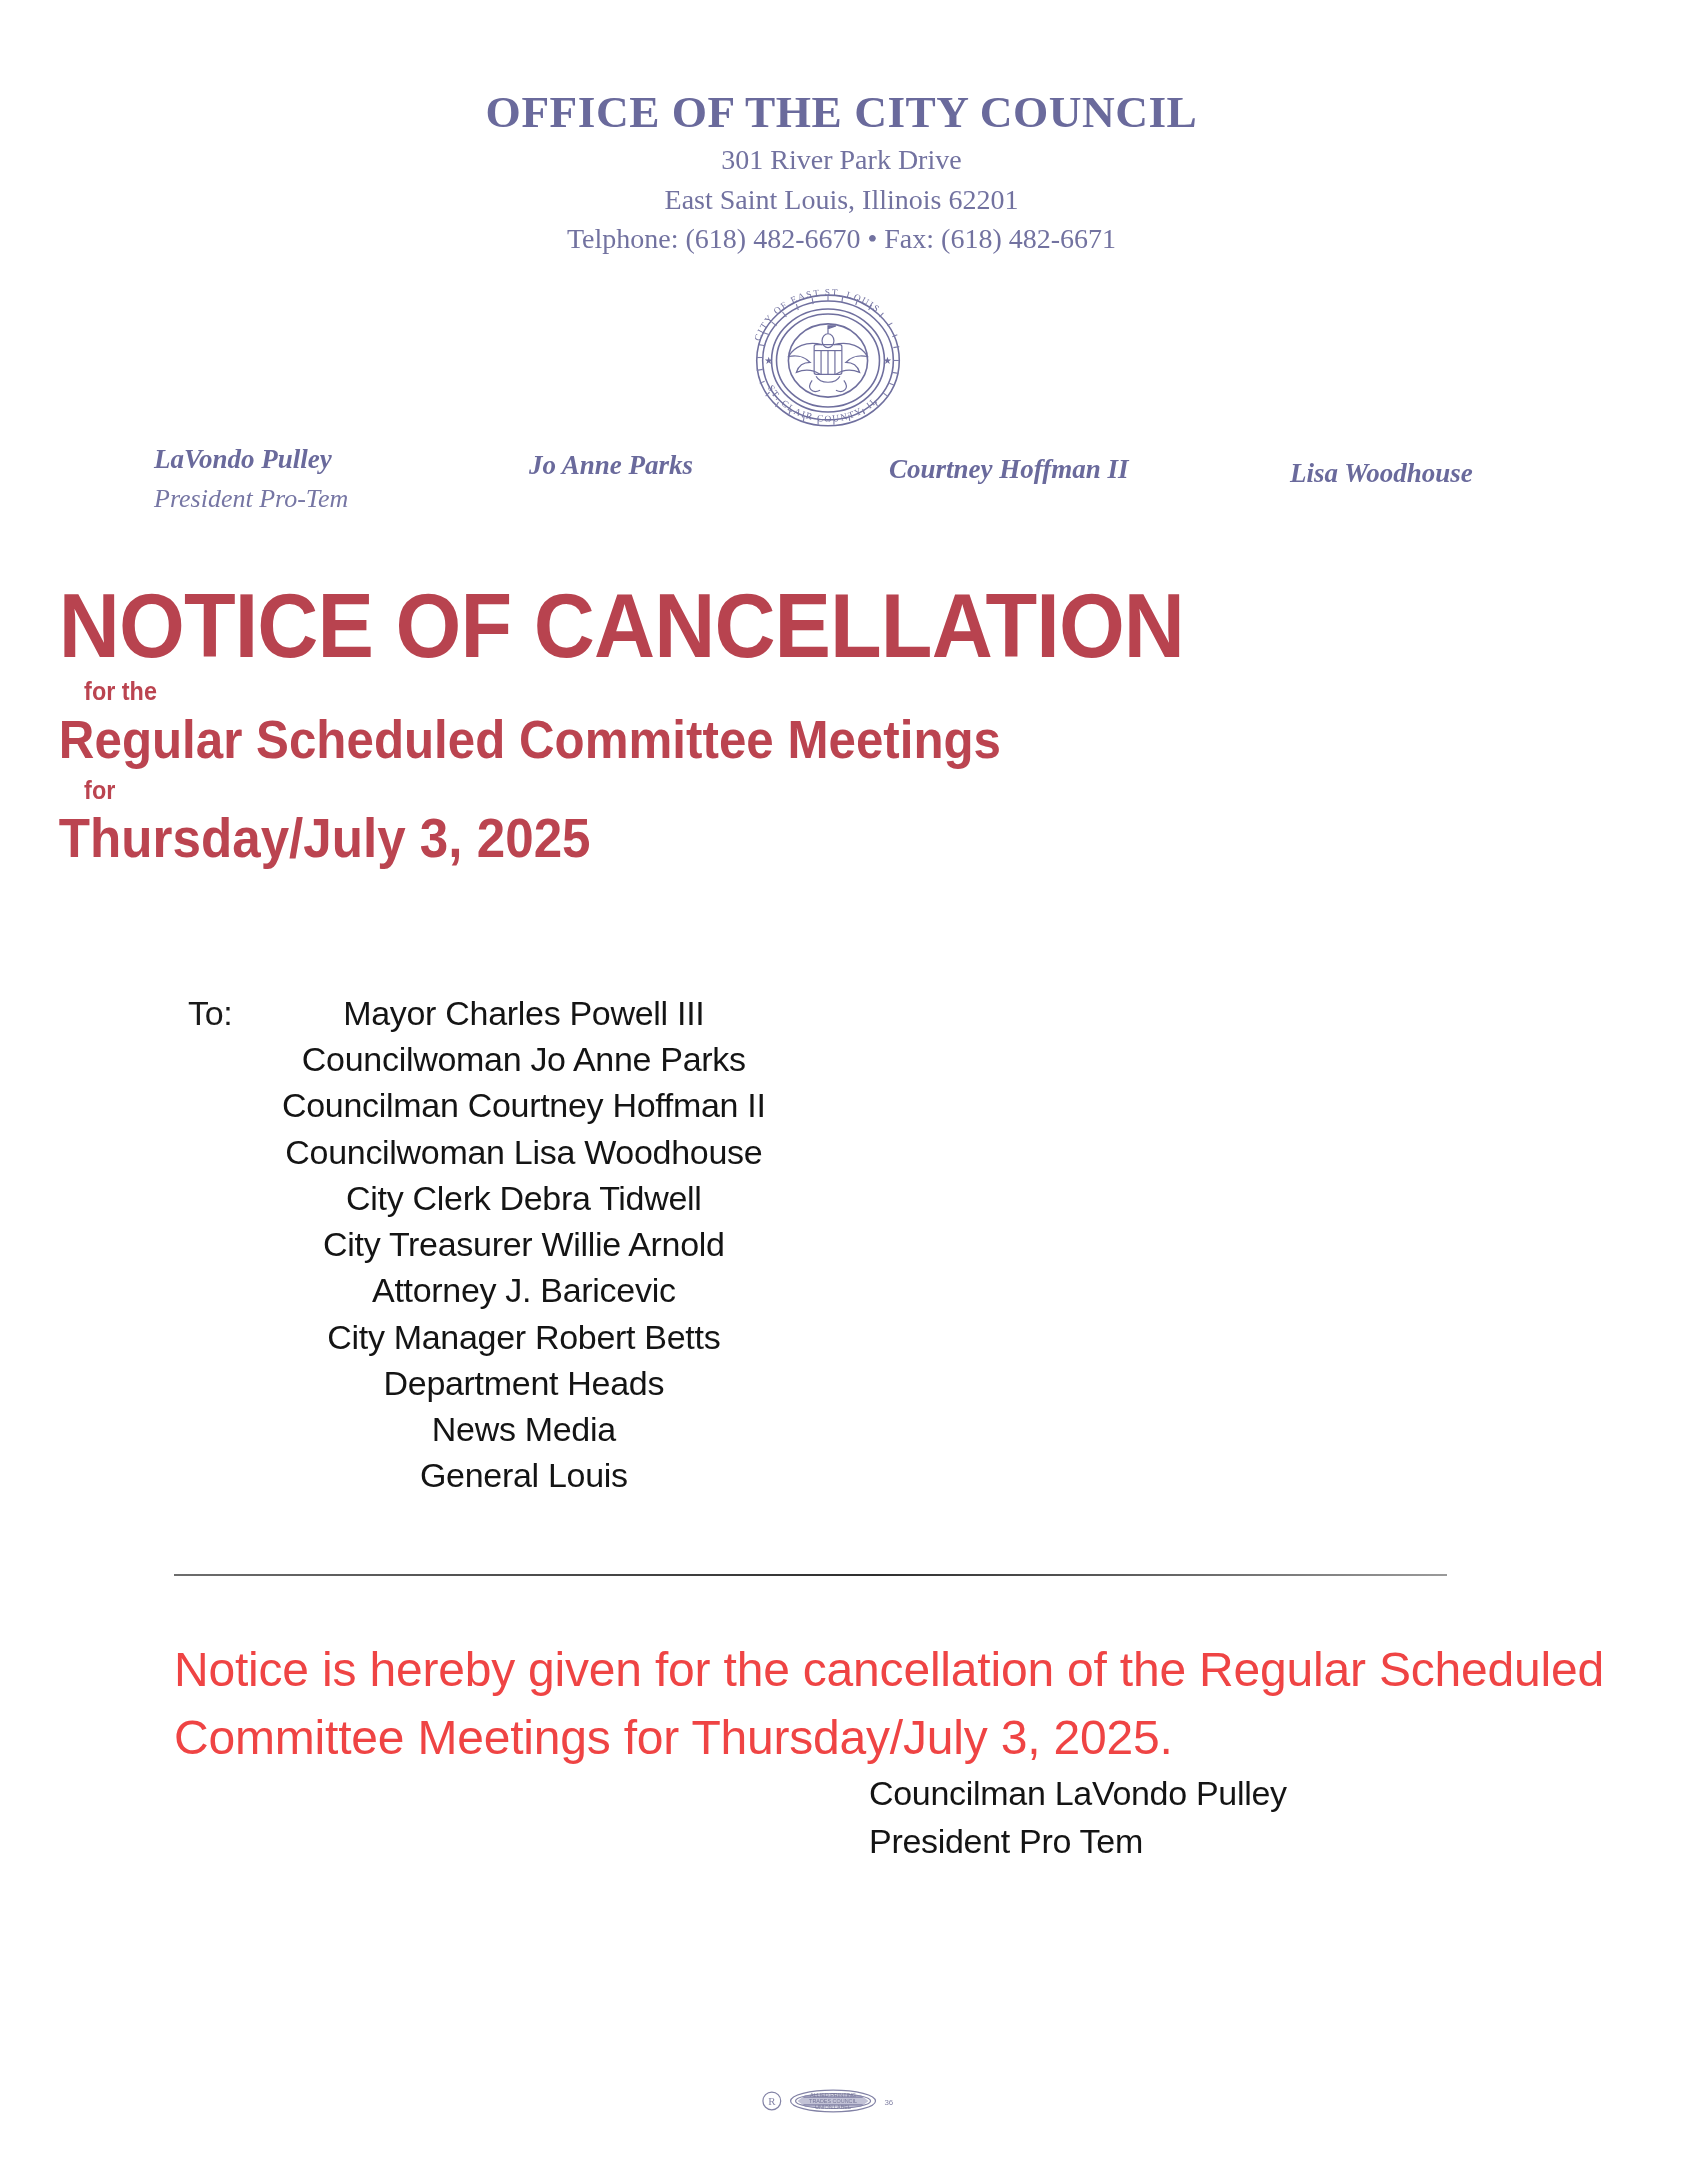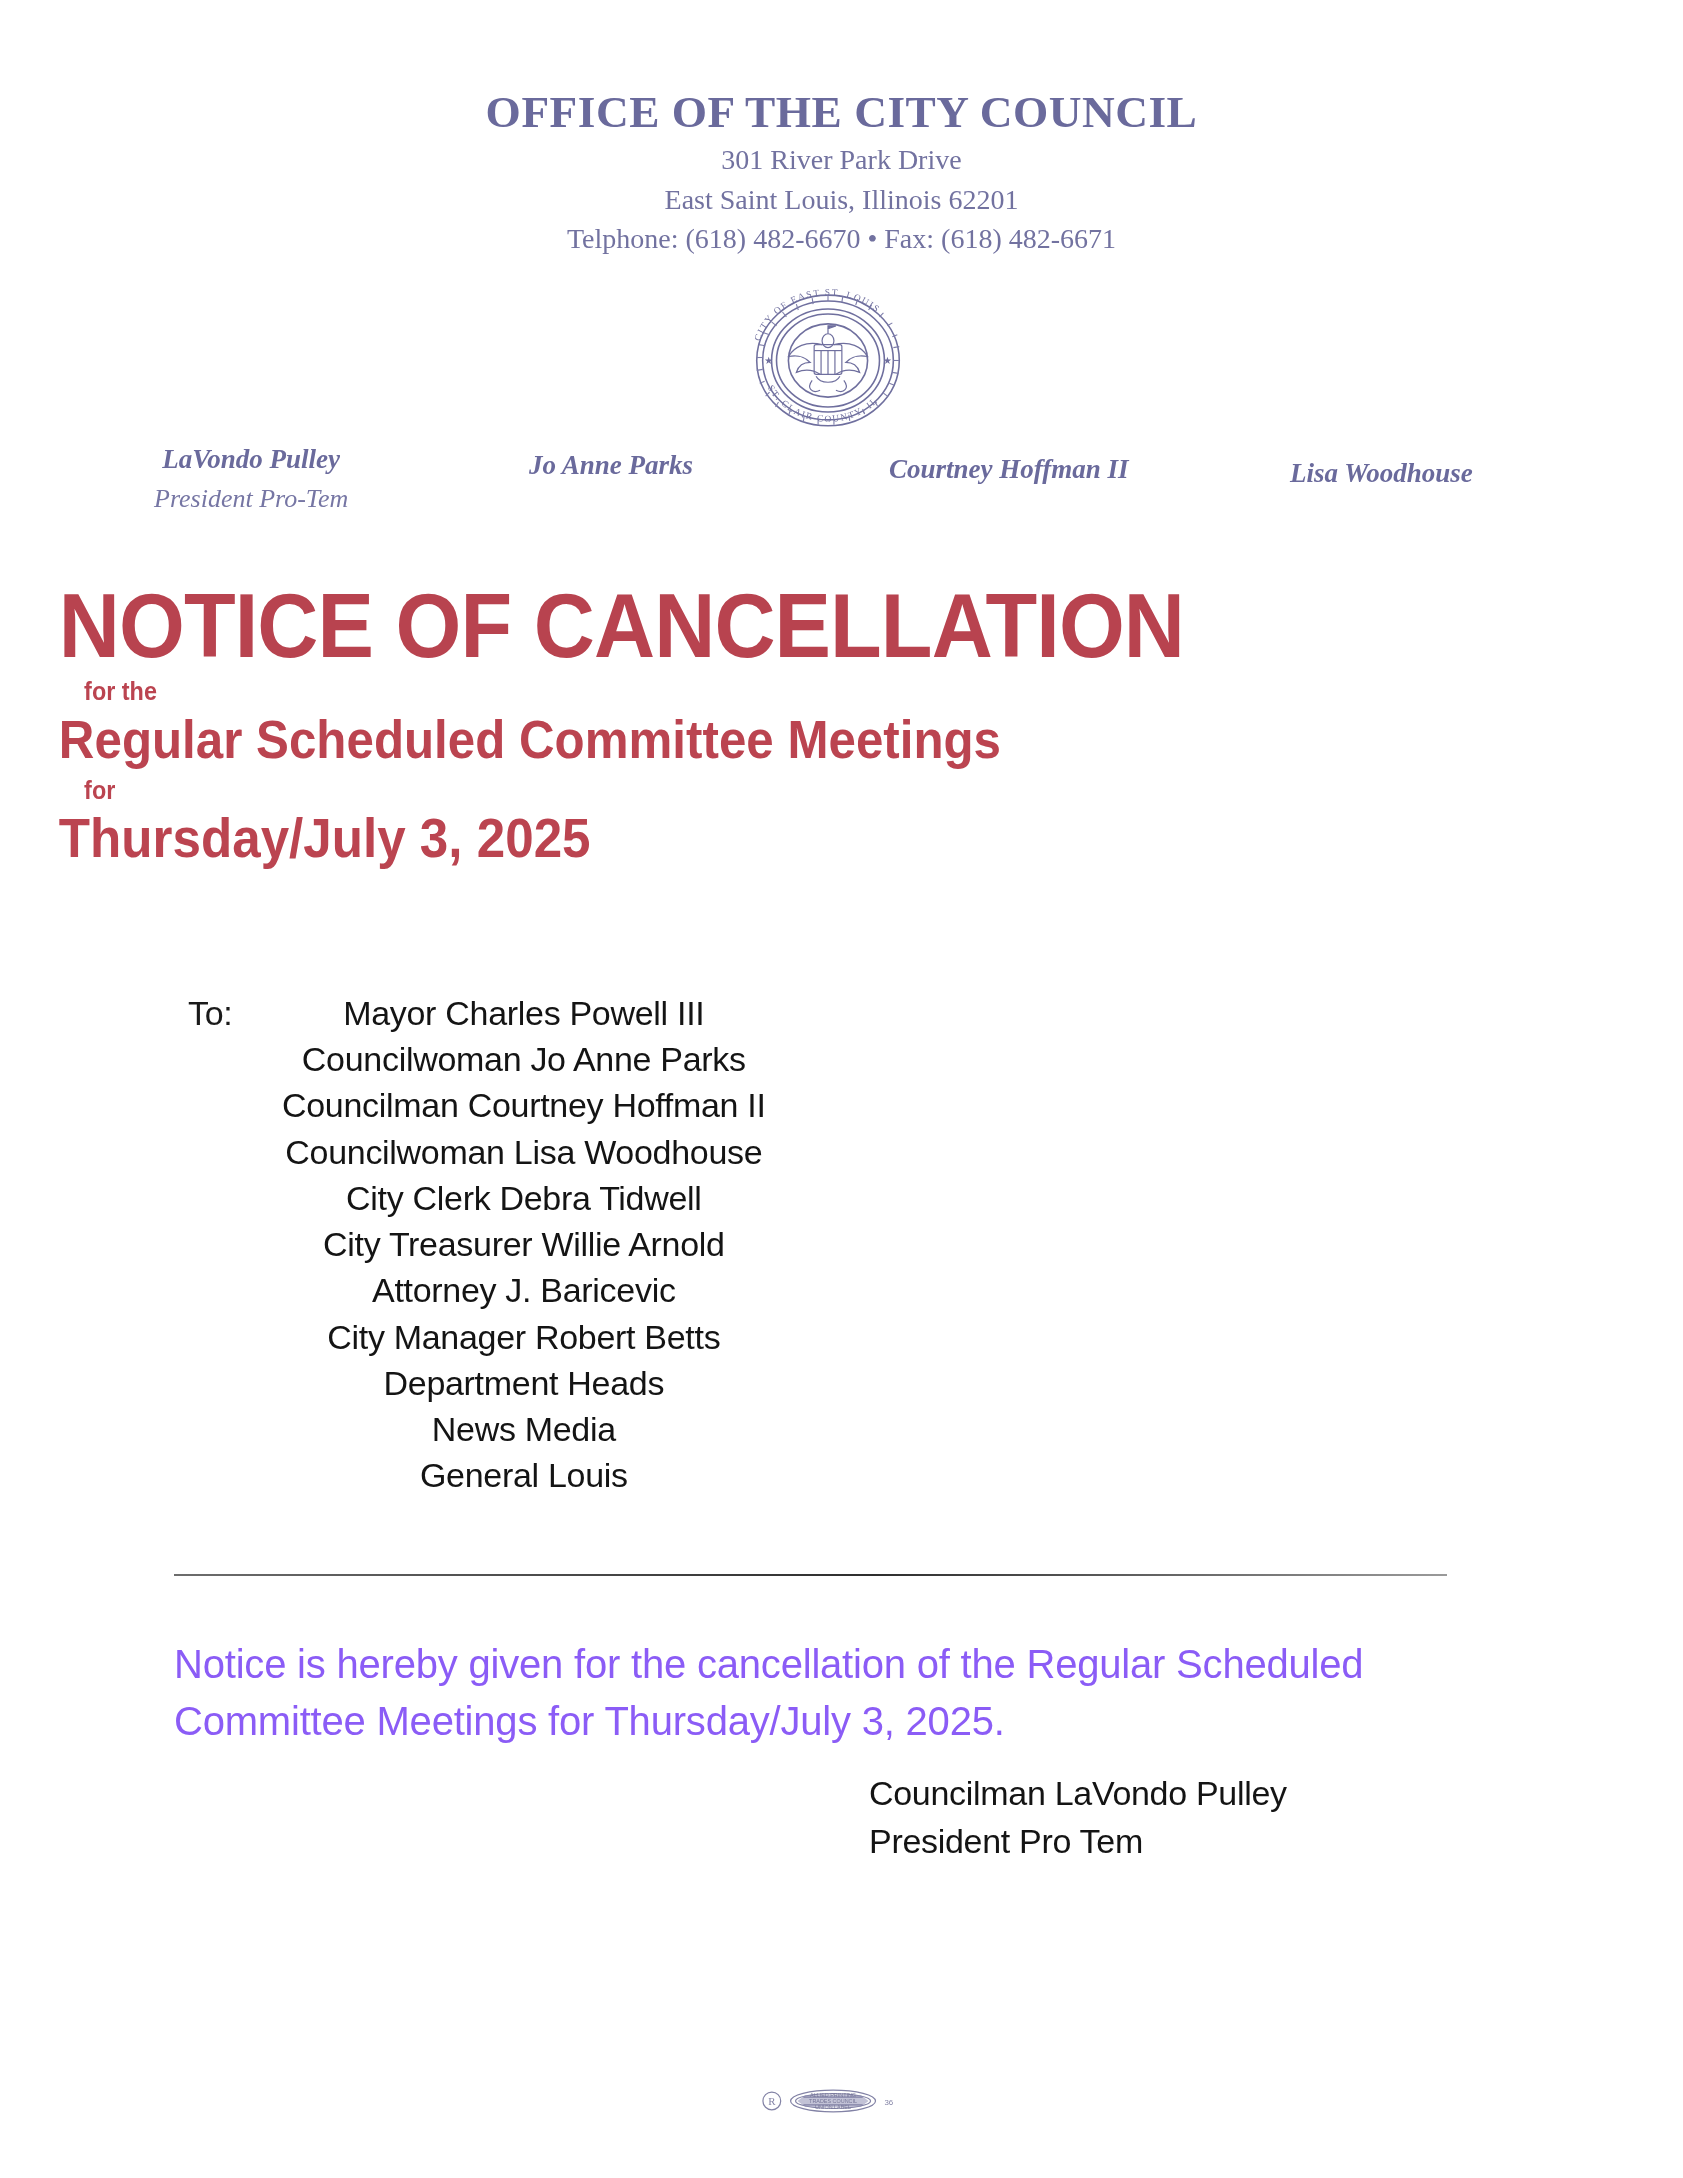--- a/index.html
+++ b/index.html
@@ -59,21 +59,20 @@
   }
   .seal-wrap svg { display: block; }
 
   
   .members {
     position: absolute;
     top: 444px;
     left: 0;
     width: 1526px;
     height: 99px;
-    text-align: center;
   }
   .member {
     position: absolute;
     font-family: "Liberation Serif", serif;
     font-style: italic;
     font-weight: bold;
     font-size: 27px;
     color: #6a6a9c;
     white-space: nowrap;
   }
@@ -173,23 +172,23 @@
     background: linear-gradient(to right, #6d6d6d 0%, #2e2e2e 55%, #9a9a9a 100%);
   }
 
   
   .body-text {
     position: absolute;
     top: 1636px;
     left: 174px;
     width: 1168px;
     font-family: "Liberation Sans Narrow", "Liberation Sans", sans-serif;
-    font-size: 40px;
+    font-size: 48px;
     line-height: 1.42;
-    color: #8b5cf6;
+    color: #ef4444;
     letter-spacing: -0.2px;
   }
   .body-text .ln { display: block; white-space: nowrap; }
 
   
   .signature {
     position: absolute;
     top: 1769px;
     left: 869px;
     font-size: 34px;

